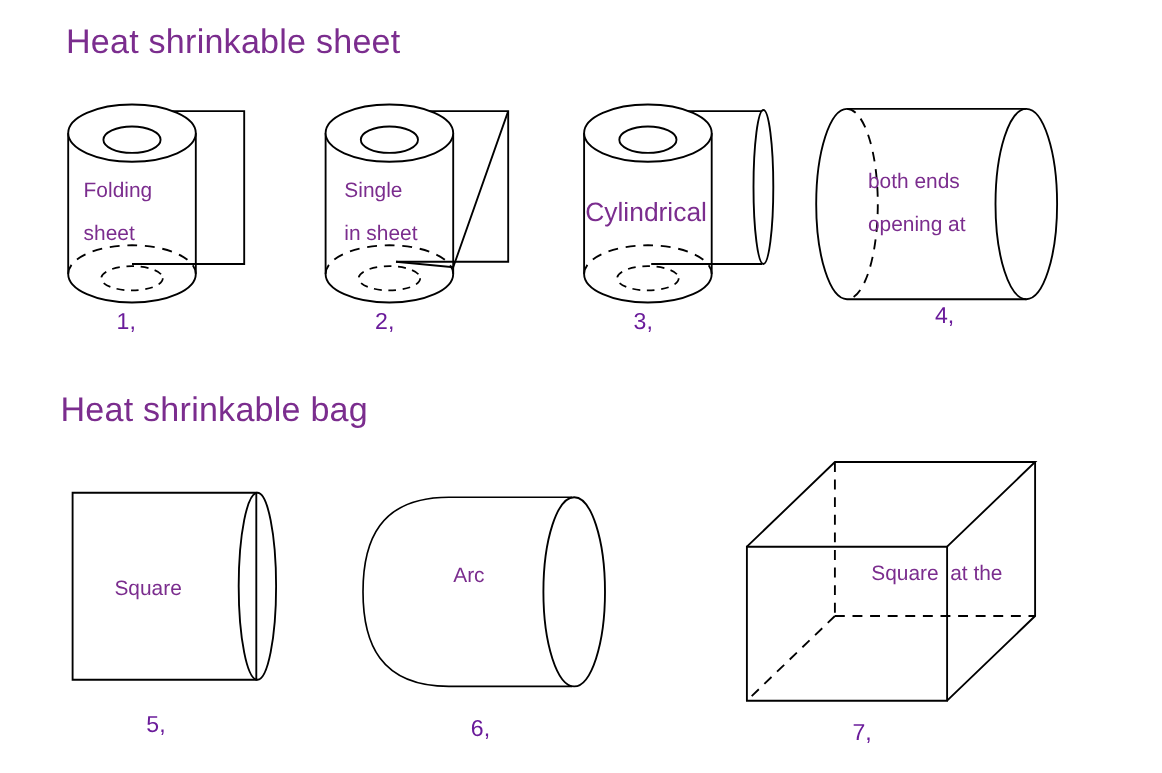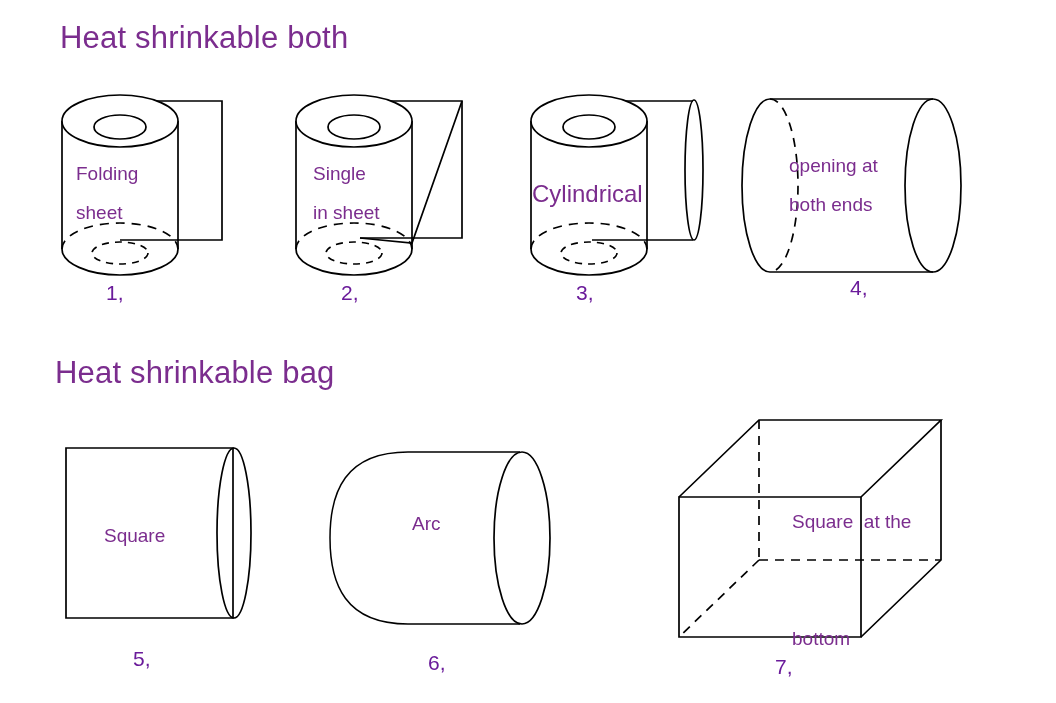--- a/index.html
+++ b/index.html
@@ -74,21 +74,21 @@
   }
   .fill-white {
     fill: #ffffff;
     stroke: #000000;
     stroke-width: 1.7;
   }
 </style>
 </head>
 <body>
 
-<div class="section-title" id="title-film">Heat shrinkable both</div>
+<div class="section-title" id="title-film">Heat shrinkable sheet</div>
 
 <div class="section-title" id="title-bag">Heat shrinkable bag</div>
 
 <svg class="canvas" width="1056" height="703" viewBox="0 0 1056 703" style="pointer-events:none;">
 
   <g>
     <path class="stroke" d="M 120 101 L 222 101 L 222 240 L 120 240"></path>
   </g>
 
   <g>
@@ -180,35 +180,34 @@
 <div class="fig-caption two-line" style="left:313px; top:155px;">
   <div>Single</div>
   <div>in sheet</div>
 </div>
 
 <div class="fig-caption" style="left:532px; top:173px; font-size:24px;">
   <div>Cylindrical</div>
 </div>
 
 <div class="fig-caption two-line" style="left:789px; top:147px;">
+  <div>both ends</div>
   <div>opening at</div>
-  <div>both ends</div>
 </div>
 
 <div class="fig-caption" style="left:104px; top:519px;">
   <div>Square</div>
 </div>
 
 <div class="fig-caption" style="left:412px; top:507px;">
   <div>Arc</div>
 </div>
 
 <div class="fig-caption two-line" style="left:792px; top:425px; white-space:pre;">
   <div>Square  at the</div>
-  <div>bottom</div>
 </div>
 
 <div class="fig-label" style="left:106px; top:281px;">1,</div>
 <div class="fig-label" style="left:341px; top:281px;">2,</div>
 <div class="fig-label" style="left:576px; top:281px;">3,</div>
 <div class="fig-label" style="left:850px; top:276px;">4,</div>
 
 <div class="fig-label" style="left:133px; top:647px;">5,</div>
 <div class="fig-label" style="left:428px; top:651px;">6,</div>
 <div class="fig-label" style="left:775px; top:655px;">7,</div>

